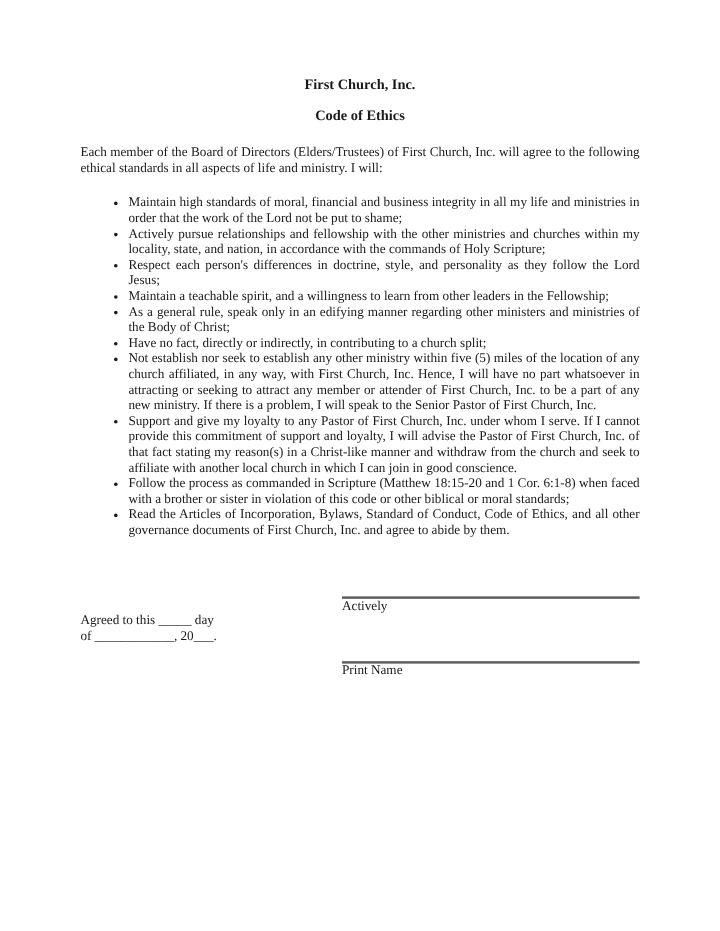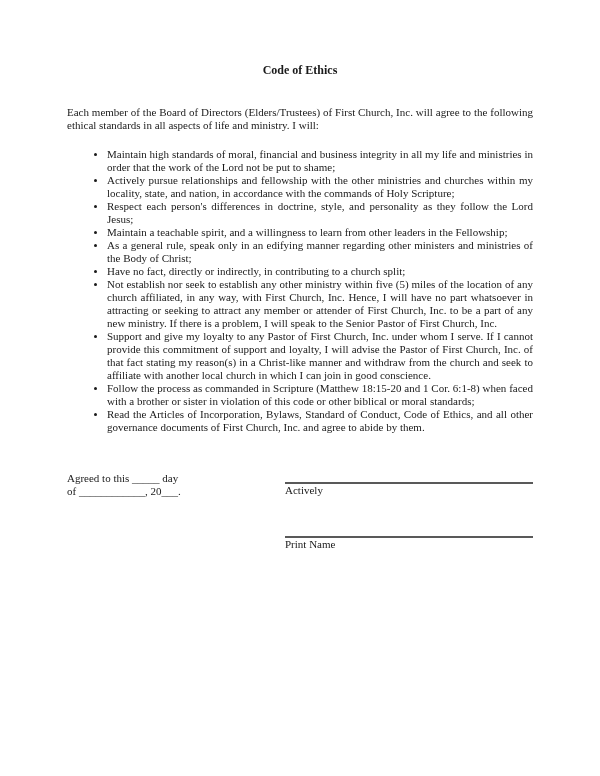--- a/index.html
+++ b/index.html
@@ -23,21 +23,21 @@
     overflow: hidden;
   }
   .doc-title, .doc-subtitle {
     font-size: 12px;
     line-height: 13px;
     font-weight: bold;
     text-align: center;
     margin: 0;
   }
   .doc-title { margin-bottom: 13px; }
-  .doc-subtitle { margin-bottom: 29px; }
+  .doc-subtitle { margin-bottom: 18px; }
   .intro {
     font-size: 11px;
     line-height: 13px;
     text-align: justify;
     margin: 0 0 16px 0;
   }
   .ethics-list {
     margin: 0;
     padding: 0 0 0 40px;
     font-size: 11px;
@@ -53,40 +53,42 @@
   .footer {
     display: flex;
     justify-content: space-between;
     margin-top: 38px;
     font-size: 11px;
     line-height: 13px;
   }
   .agreed-block {
     width: 210px;
     white-space: nowrap;
+    margin-top: 24px;
   }
   .sig-col {
     width: 248px;
   }
   .sig-group-1 { margin-top: 10px; }
   .sig-group-2 { margin-top: 39px; }
   .sig-line {
     border-top: 2px solid #595959;
     height: 0;
   }
   .sig-label {
     font-size: 11px;
     line-height: 13px;
   }
 </style>
 </head>
 <body>
 
 <div class="doc">
 
+  <h1 class="doc-title">First Church, Inc.</h1>
 
   <h2 class="doc-subtitle">Code of Ethics</h2>
 
   <p class="intro">Each member of the Board of Directors (Elders/Trustees) of First Church, Inc. will agree to the following ethical standards in all aspects of life and ministry. I will:</p>
 
   <ul class="ethics-list">
     <li>Maintain high standards of moral, financial and business integrity in all my life and ministries in order that the work of the Lord not be put to shame;</li>
     <li>Actively pursue relationships and fellowship with the other ministries and churches within my locality, state, and nation, in accordance with the commands of Holy Scripture;</li>
     <li>Respect each person's differences in doctrine, style, and personality as they follow the Lord Jesus;</li>
     <li>Maintain a teachable spirit, and a willingness to learn from other leaders in the Fellowship;</li>

